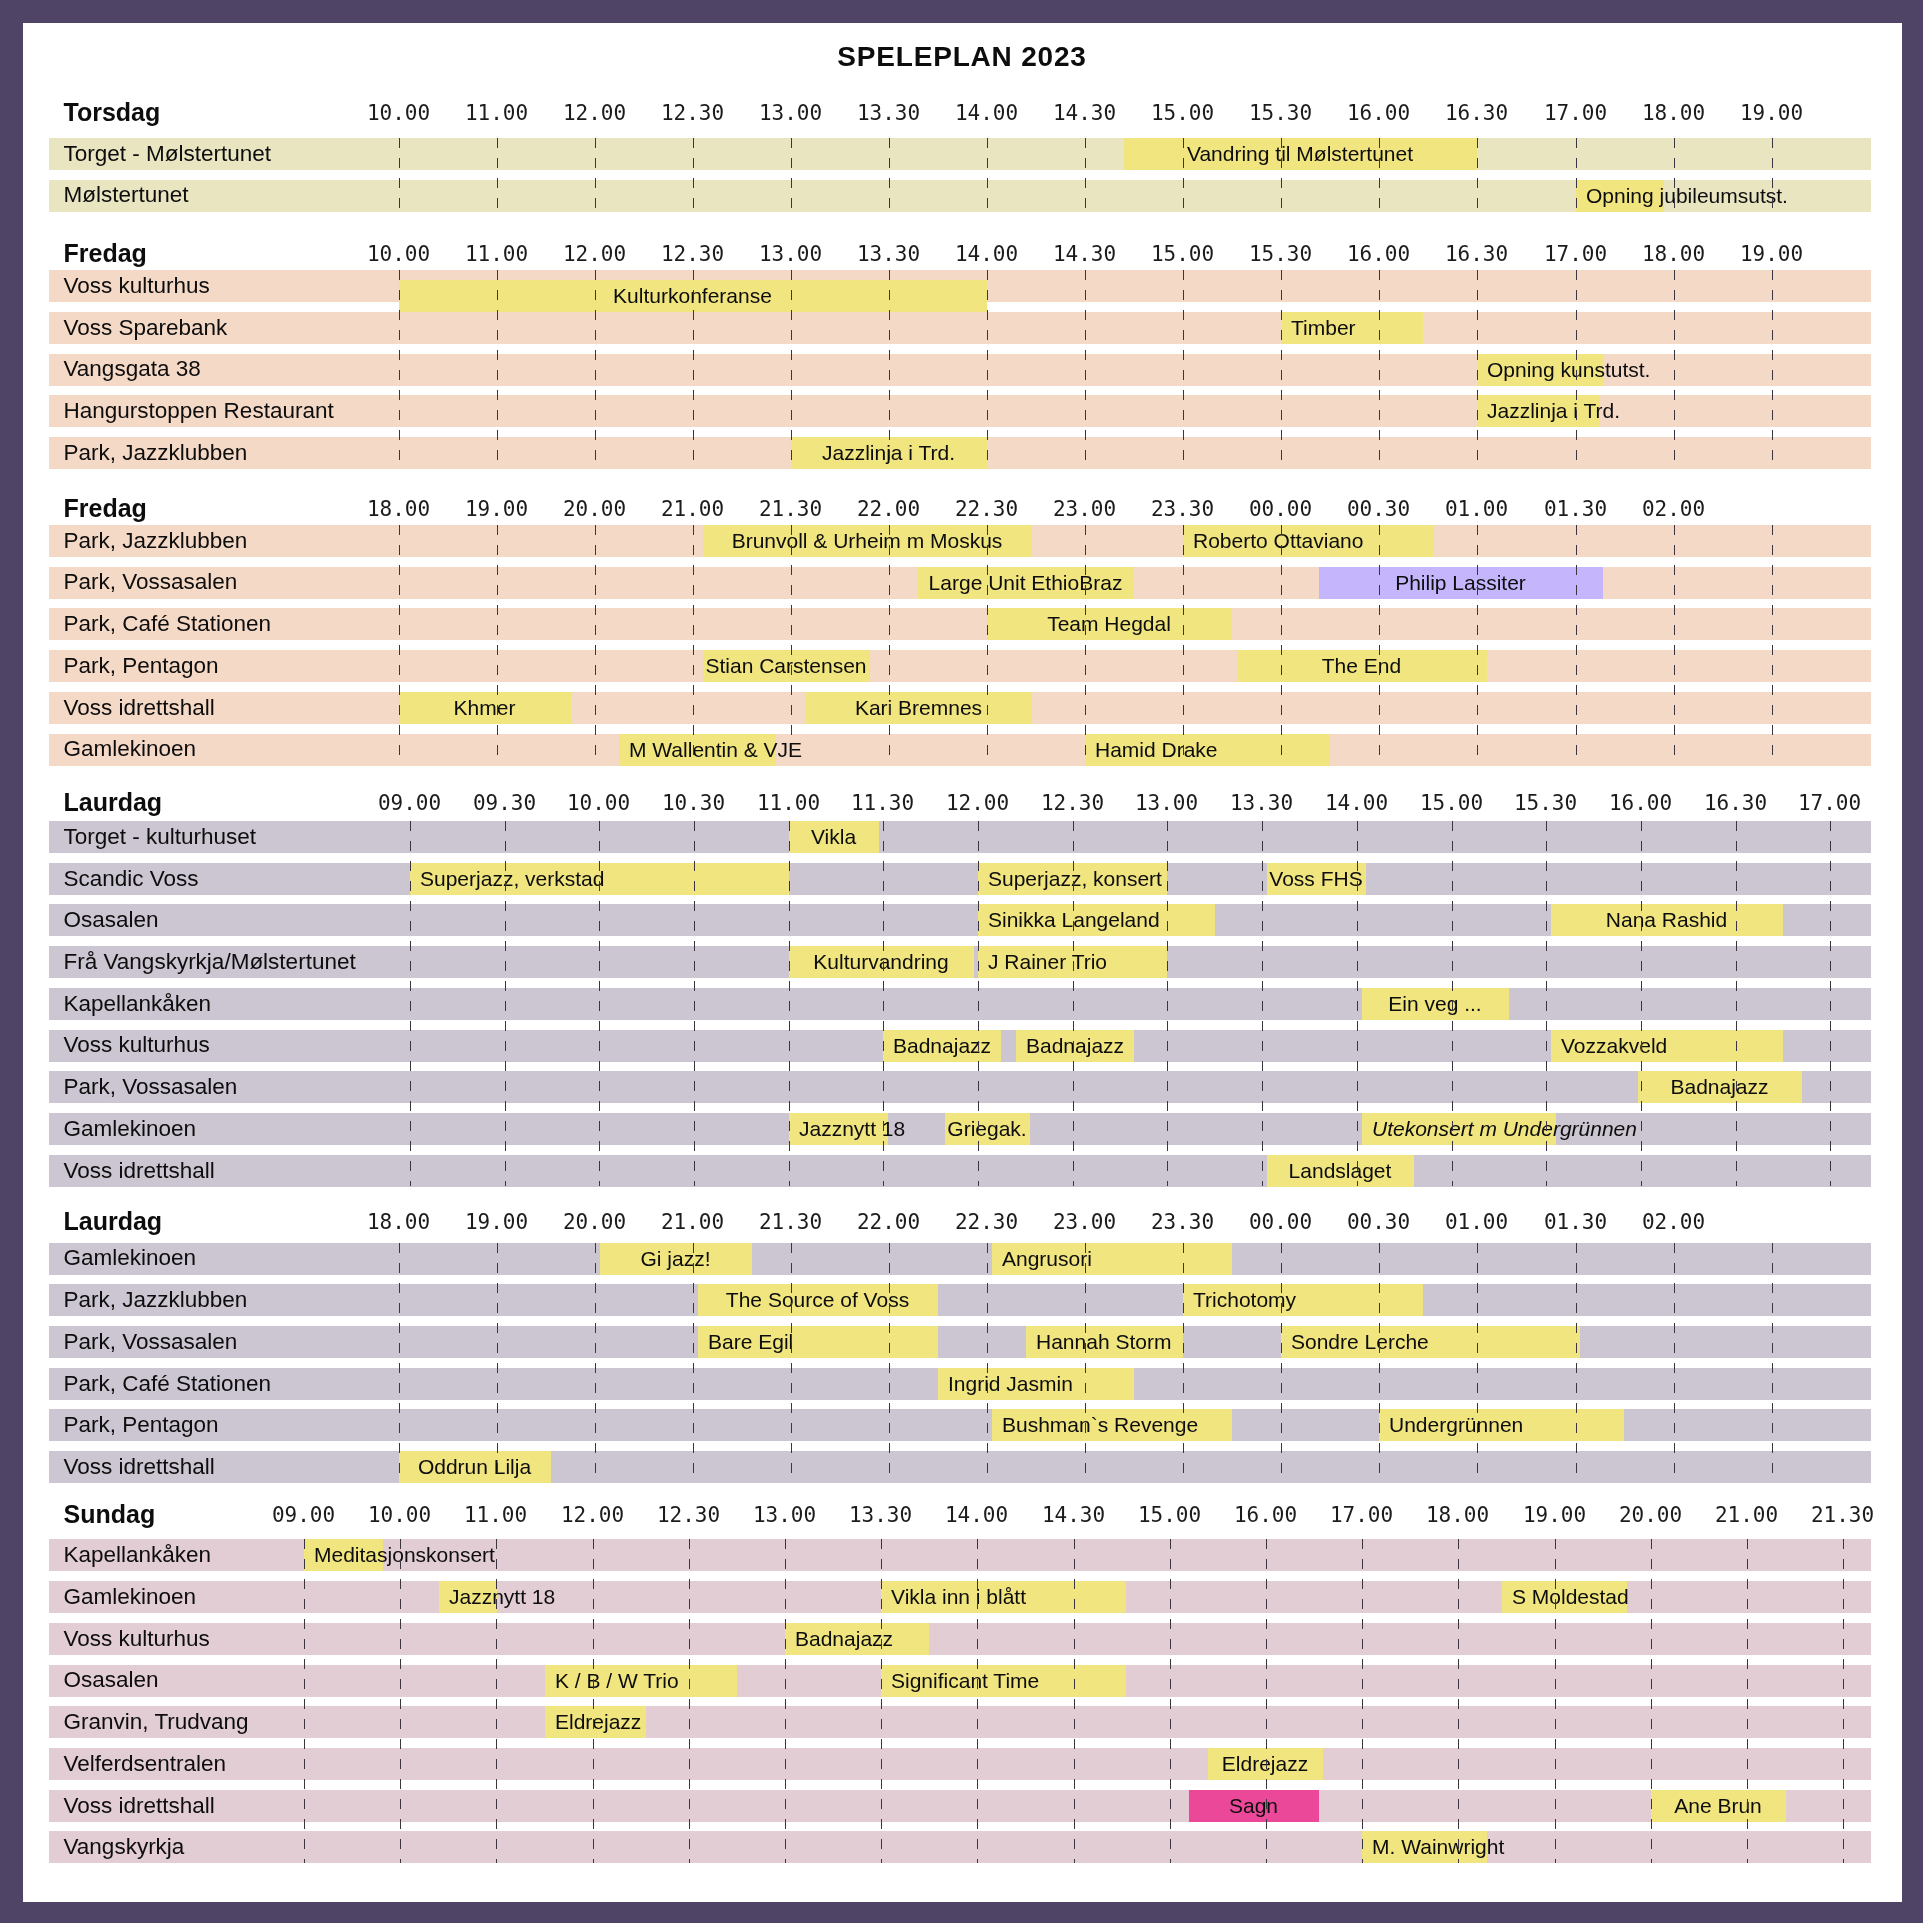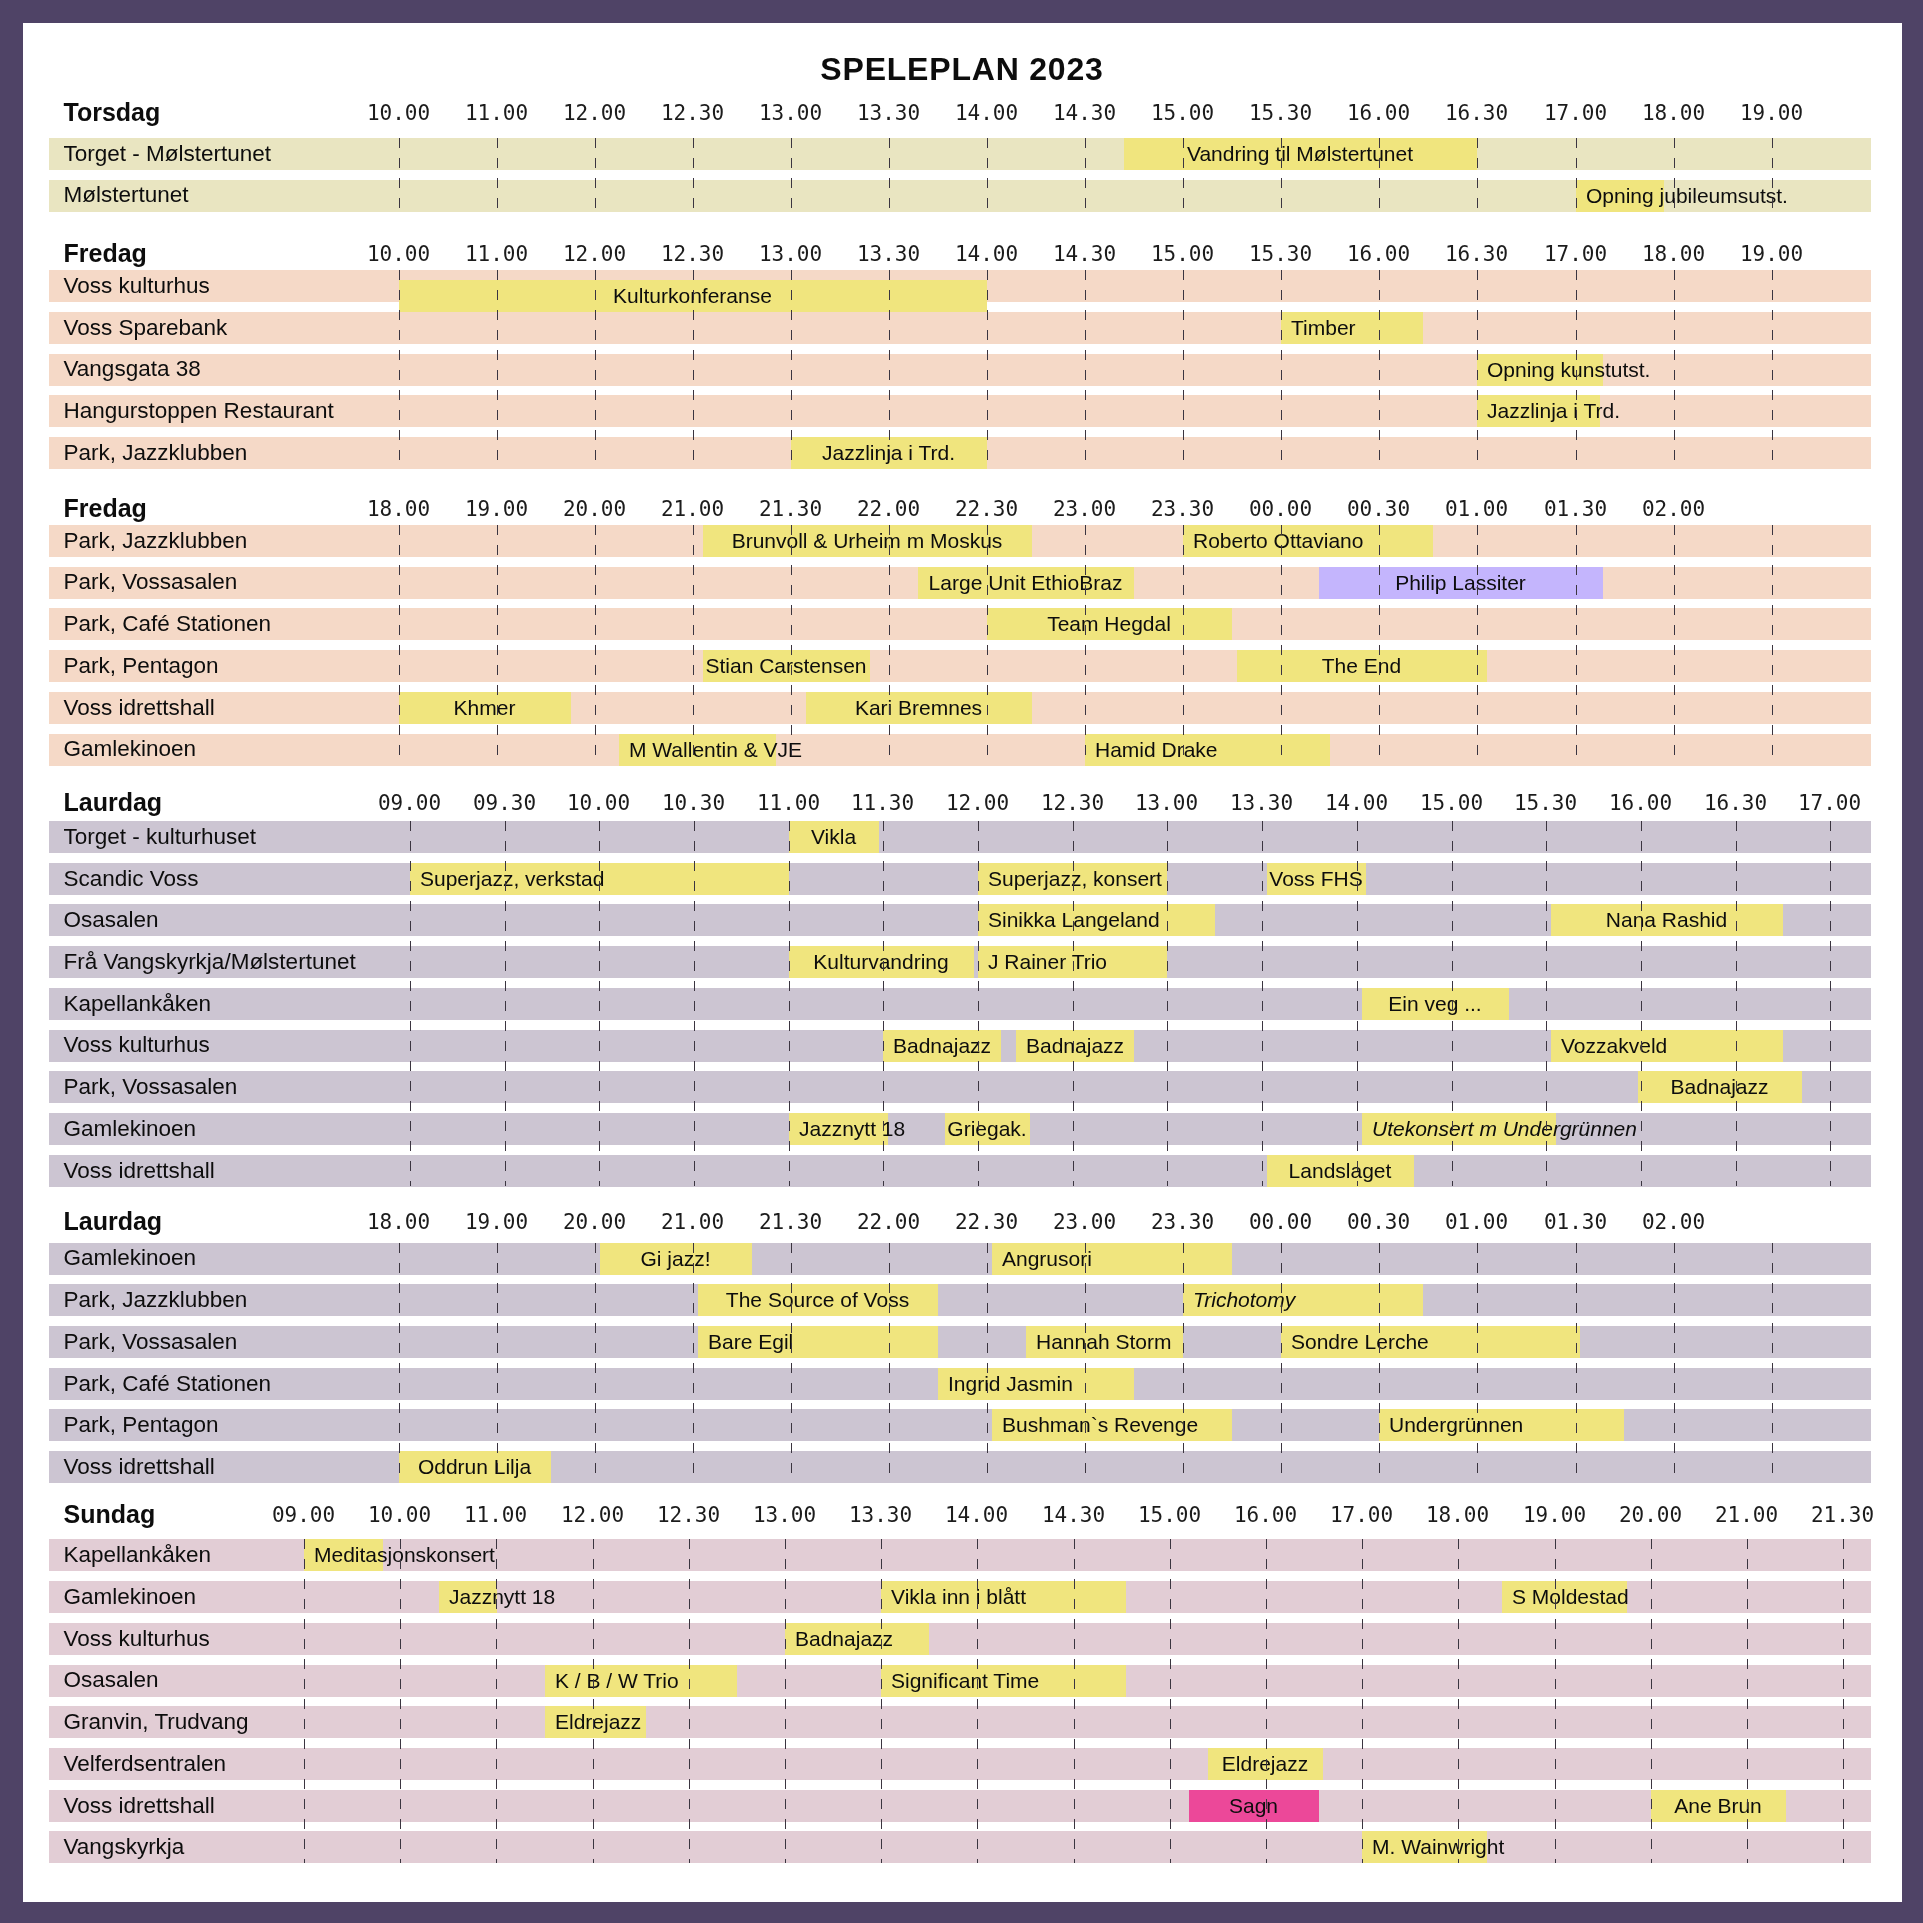--- a/index.html
+++ b/index.html
@@ -8,22 +8,22 @@
     background:#4f4366;
     font-family:"Liberation Sans", sans-serif;
     position:relative;
     -webkit-font-smoothing:antialiased;
   }
   .board{
     position:absolute;left:22.5px;top:22.5px;width:1879px;height:1879px;
     background:#ffffff;overflow:hidden;
   }
   .title{
-    position:absolute;top:28px;left:0;width:100%;
-    text-align:center;font-size:32px;font-weight:bold;color:#0d0d0d;
+    position:absolute;top:18px;left:0;width:100%;
+    text-align:center;font-size:28px;font-weight:bold;color:#0d0d0d;
     letter-spacing:0.8px;
   }
   .day-label{
     position:absolute;font-size:25px;font-weight:bold;color:#0d0d0d;white-space:nowrap;
   }
   .time-label{
     position:absolute;transform:translateX(-50%);
     font-family:"DejaVu Sans Mono", monospace;
     font-size:21px;color:#1c1c1c;white-space:nowrap;
   }
@@ -352,21 +352,21 @@
           <div class="event-label center">Gi jazz!</div>
         </div>
         <div class="event-bar" style="left: 969px; top: 1220px; width: 240px; height: 32px; background: rgb(240, 229, 126);">
           <div class="event-label left">Angrusori</div>
         </div>
         <div class="row-band" style="left: 26px; top: 1261px; width: 1822px; height: 32px; background: rgb(204, 197, 210);"></div>
         <div class="venue-label" style="left: 41px; top: 1277px;">Park, Jazzklubben</div>
         <div class="event-bar" style="left: 675px; top: 1261px; width: 240px; height: 32px; background: rgb(240, 229, 126);">
           <div class="event-label center">The Source of Voss</div>
         </div>
-        <div class="event-bar" style="left: 1160px; top: 1261px; width: 240px; height: 32px; background: rgb(240, 229, 126); font-style: italic;">
+        <div class="event-bar" style="left: 1160px; top: 1261px; width: 240px; height: 32px; background: rgb(240, 229, 126);">
           <div class="event-label left">Trichotomy</div>
         </div>
         <div class="row-band" style="left: 26px; top: 1303px; width: 1822px; height: 32px; background: rgb(204, 197, 210);"></div>
         <div class="venue-label" style="left: 41px; top: 1319px;">Park, Vossasalen</div>
         <div class="event-bar" style="left: 675px; top: 1303px; width: 240px; height: 32px; background: rgb(240, 229, 126);">
           <div class="event-label left">Bare Egil</div>
         </div>
         <div class="event-bar" style="left: 1003px; top: 1303px; width: 157px; height: 32px; background: rgb(240, 229, 126);">
           <div class="event-label left">Hannah Storm</div>
         </div>

